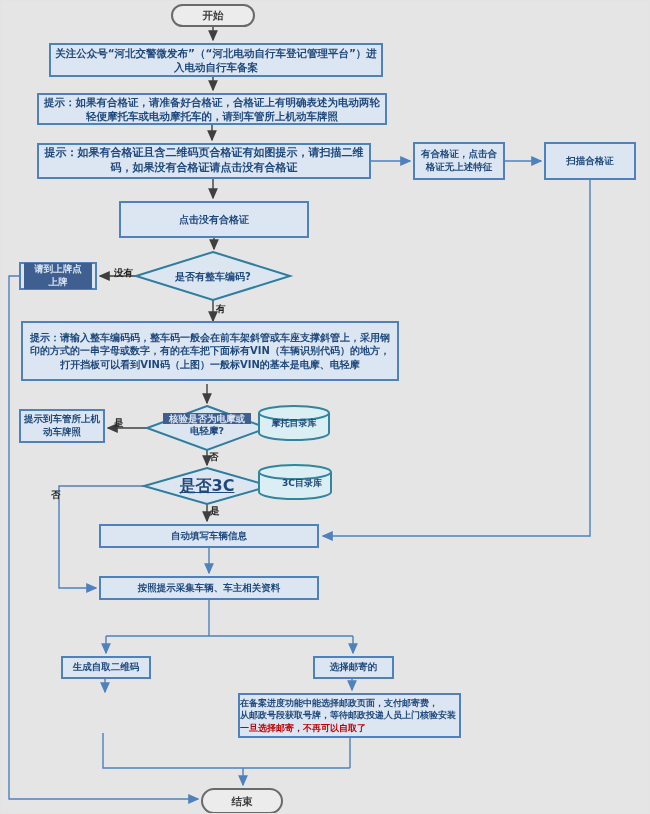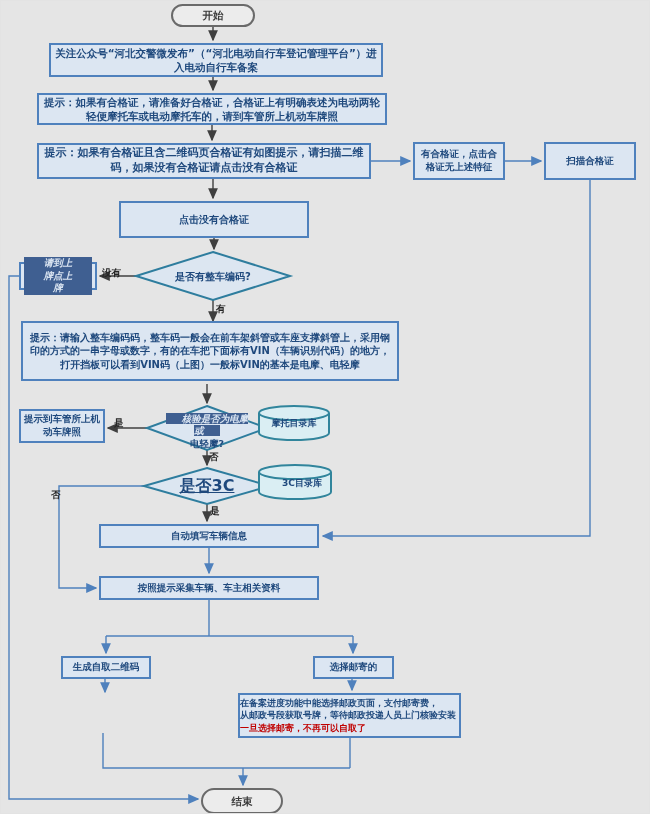--- a/index.html
+++ b/index.html
@@ -21,21 +21,21 @@
   }
   .shape-label{
     position:absolute;box-sizing:border-box;color:#1f497d;font-weight:bold;
     display:flex;align-items:center;justify-content:center;text-align:center;
     line-height:1.3;background:transparent;border:none;padding:0;
   }
   .edge-label{
     position:absolute;color:#262626;font-weight:600;font-size:9.5px;
     line-height:1;background:transparent;
   }
-  .hl{background:#3f5f91;color:#d9e4f1;padding:0 16px;font-style:italic;}
+  .hl{background:#3f5f91;color:#d9e4f1;padding:0 6px;}
   .red{color:#c00000;}
   .left-align{justify-content:flex-end;text-align:left;}
   .mail-lines{display:block;text-align:left;}
   .mail-lines div{white-space:nowrap;}
 </style>
 </head>
 <body>
 
 <div id="canvas">
 
@@ -139,20 +139,20 @@
 
 
   <div class="node left-align" style="left:237px;top:692px;width:223px;height:45px;font-size:9px;border-width:2.5px;">
     <div class="mail-lines">
       <div>在备案进度功能中能选择邮政页面，支付邮寄费，</div>
       <div>从邮政号段获取号牌，等待邮政投递人员上门核验安装</div>
       <div class="red">一旦选择邮寄，不再可以自取了</div>
     </div>
   </div>
 
-  <div class="edge-label" style="left:101px;top:267px;">没有</div>
+  <div class="edge-label" style="left:113px;top:267px;">没有</div>
   <div class="edge-label" style="left:215px;top:303px;">有</div>
   <div class="edge-label" style="left:113px;top:417px;">是</div>
   <div class="edge-label" style="left:208px;top:451px;">否</div>
   <div class="edge-label" style="left:50px;top:489px;">否</div>
   <div class="edge-label" style="left:209px;top:505px;">是</div>
 
 </div>
 
 </body></html>

